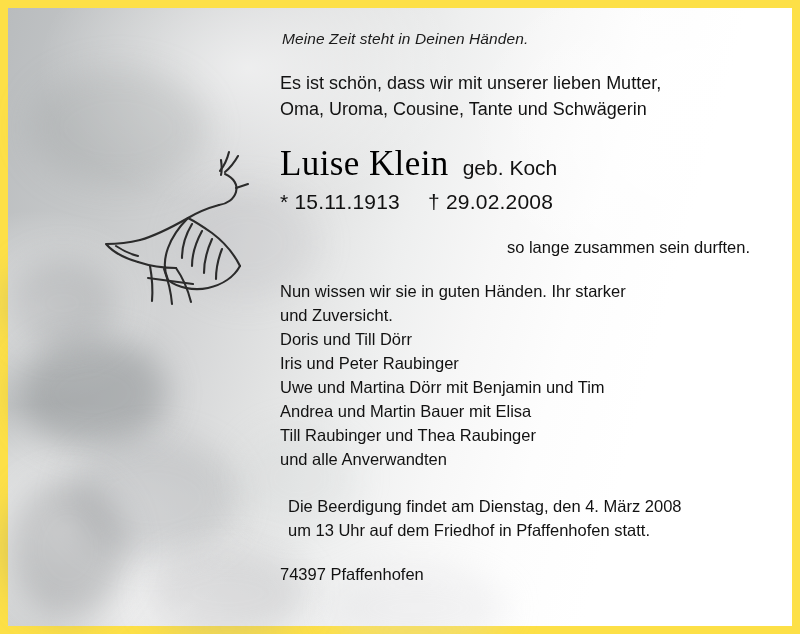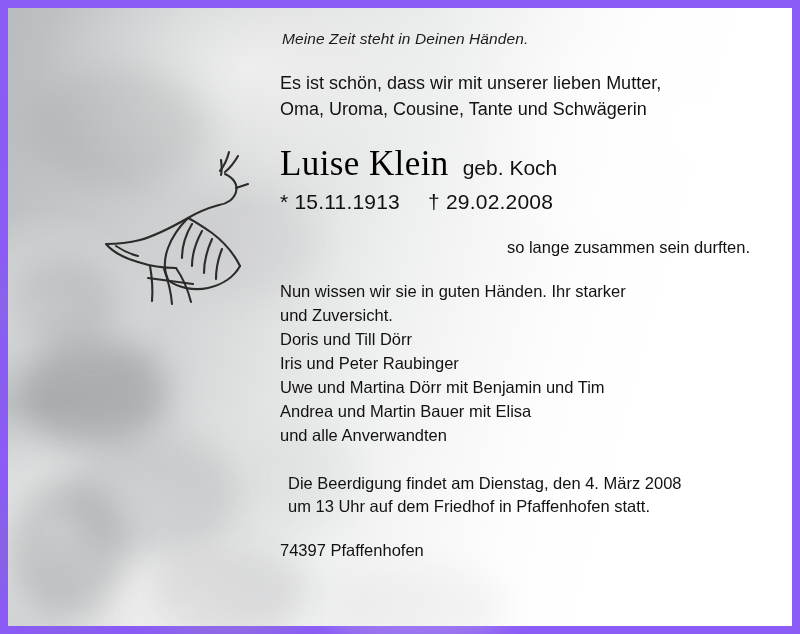--- a/index.html
+++ b/index.html
@@ -10,21 +10,21 @@
     width: 800px;
     height: 634px;
     background: #ffffff;
     font-family: "Liberation Sans", sans-serif;
     overflow: hidden;
   }
   .obituary {
     position: relative;
     width: 800px;
     height: 634px;
-    background: #8b5cf6;
+    background: #fde047;
     overflow: hidden;
   }
   
   .bg-panel {
     position: absolute;
     left: 8px;
     top: 8px;
     width: 784px;
     height: 618px;
     background:
@@ -196,20 +196,21 @@
     <div class="line">
       <div>Nun wissen wir sie in guten Händen. Ihr starker</div>
       <div>und Zuversicht.</div>
     </div>
 
     <div class="line family">
       <div>Doris und Till Dörr</div>
       <div>Iris und Peter Raubinger</div>
       <div>Uwe und Martina Dörr mit Benjamin und Tim</div>
       <div>Andrea und Martin Bauer mit Elisa</div>
+      <div>Till Raubinger und Thea Raubinger</div>
       <div>und alle Anverwandten</div>
     </div>
 
     <div class="line closing">
       <div>Die Beerdigung findet am Dienstag, den 4. März 2008</div>
       <div>um 13 Uhr auf dem Friedhof in Pfaffenhofen statt.</div>
     </div>
 
     <p class="line place">74397 Pfaffenhofen</p>
 

